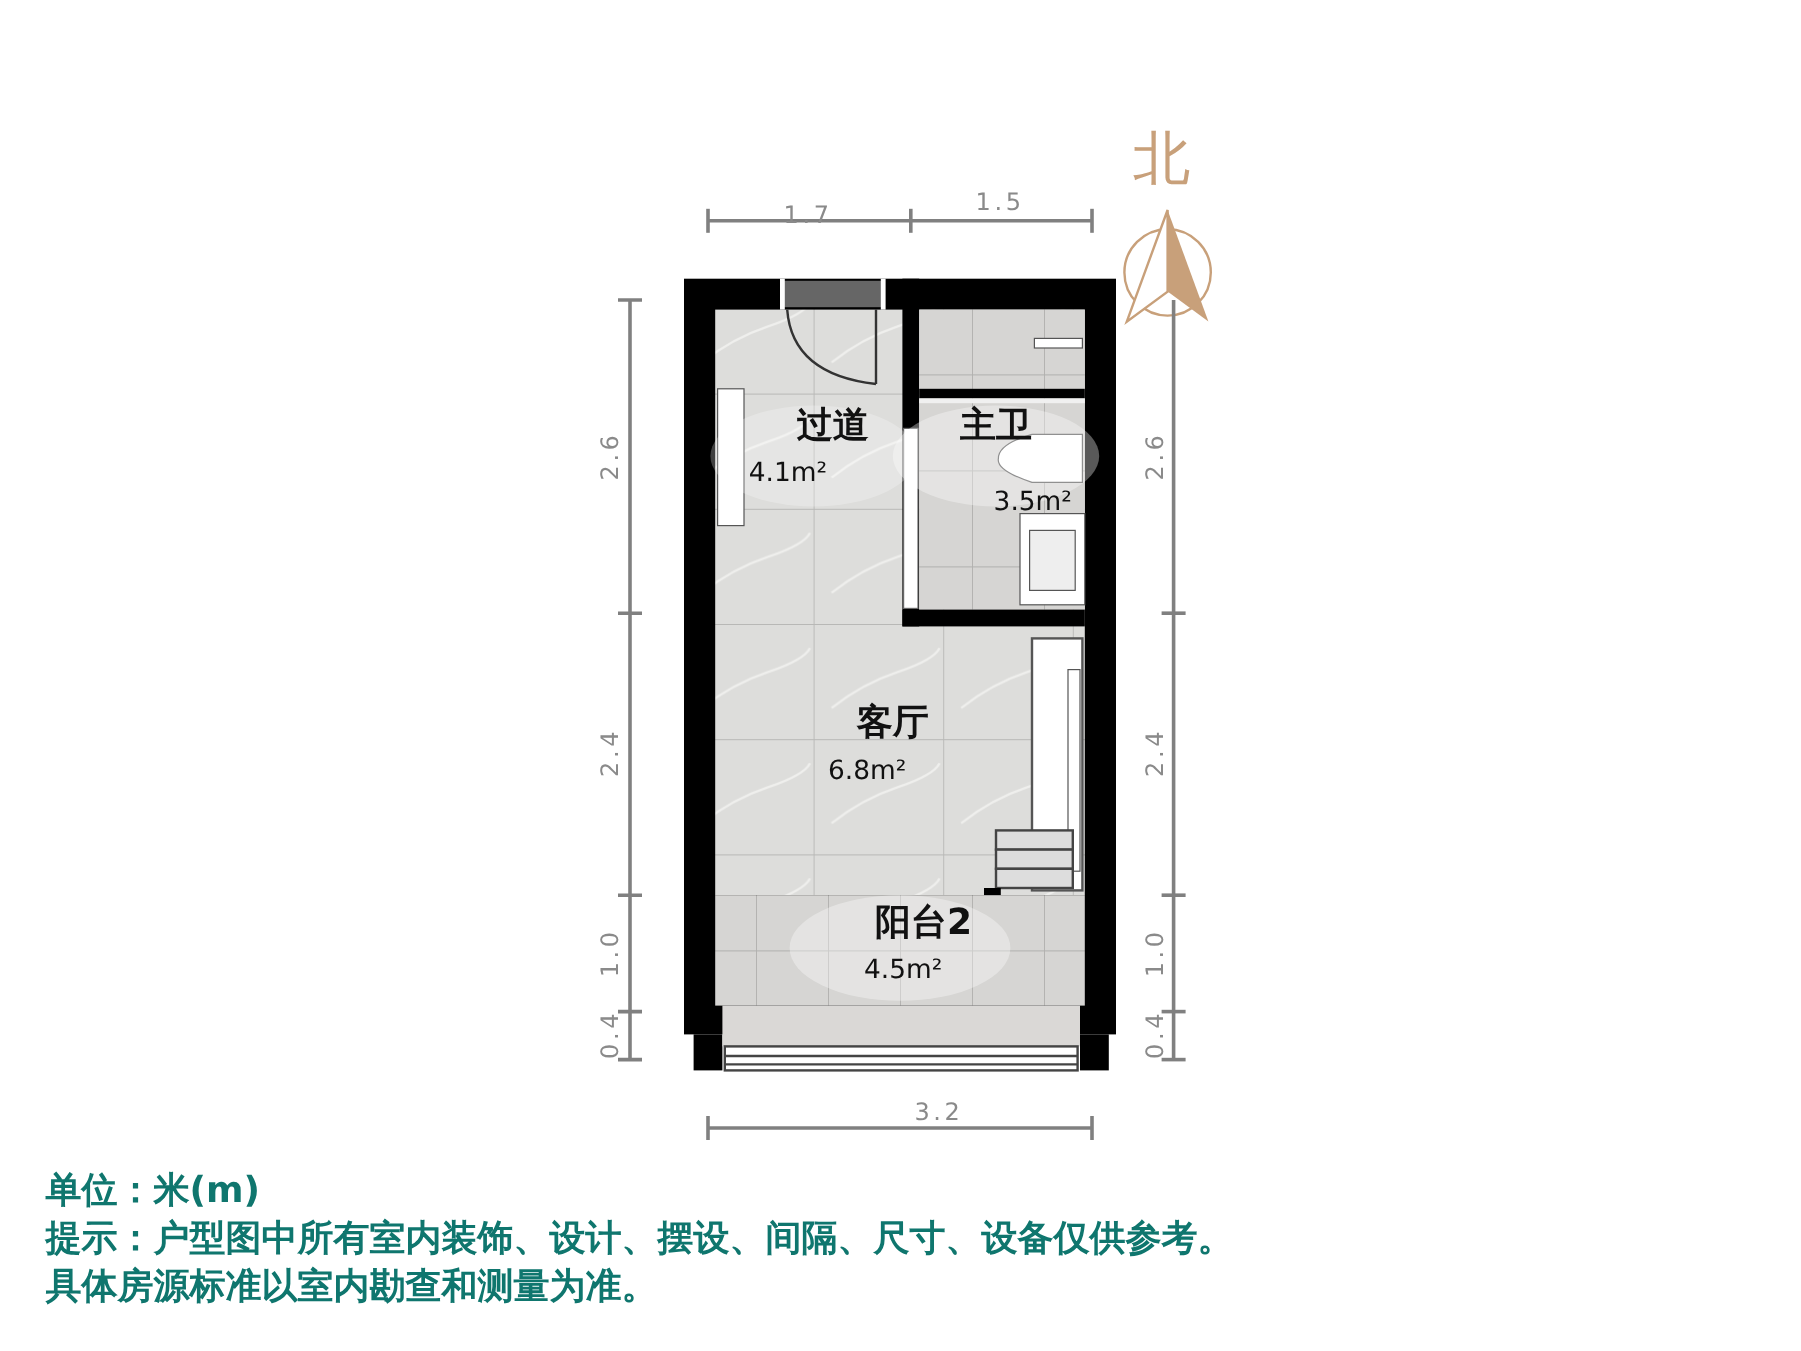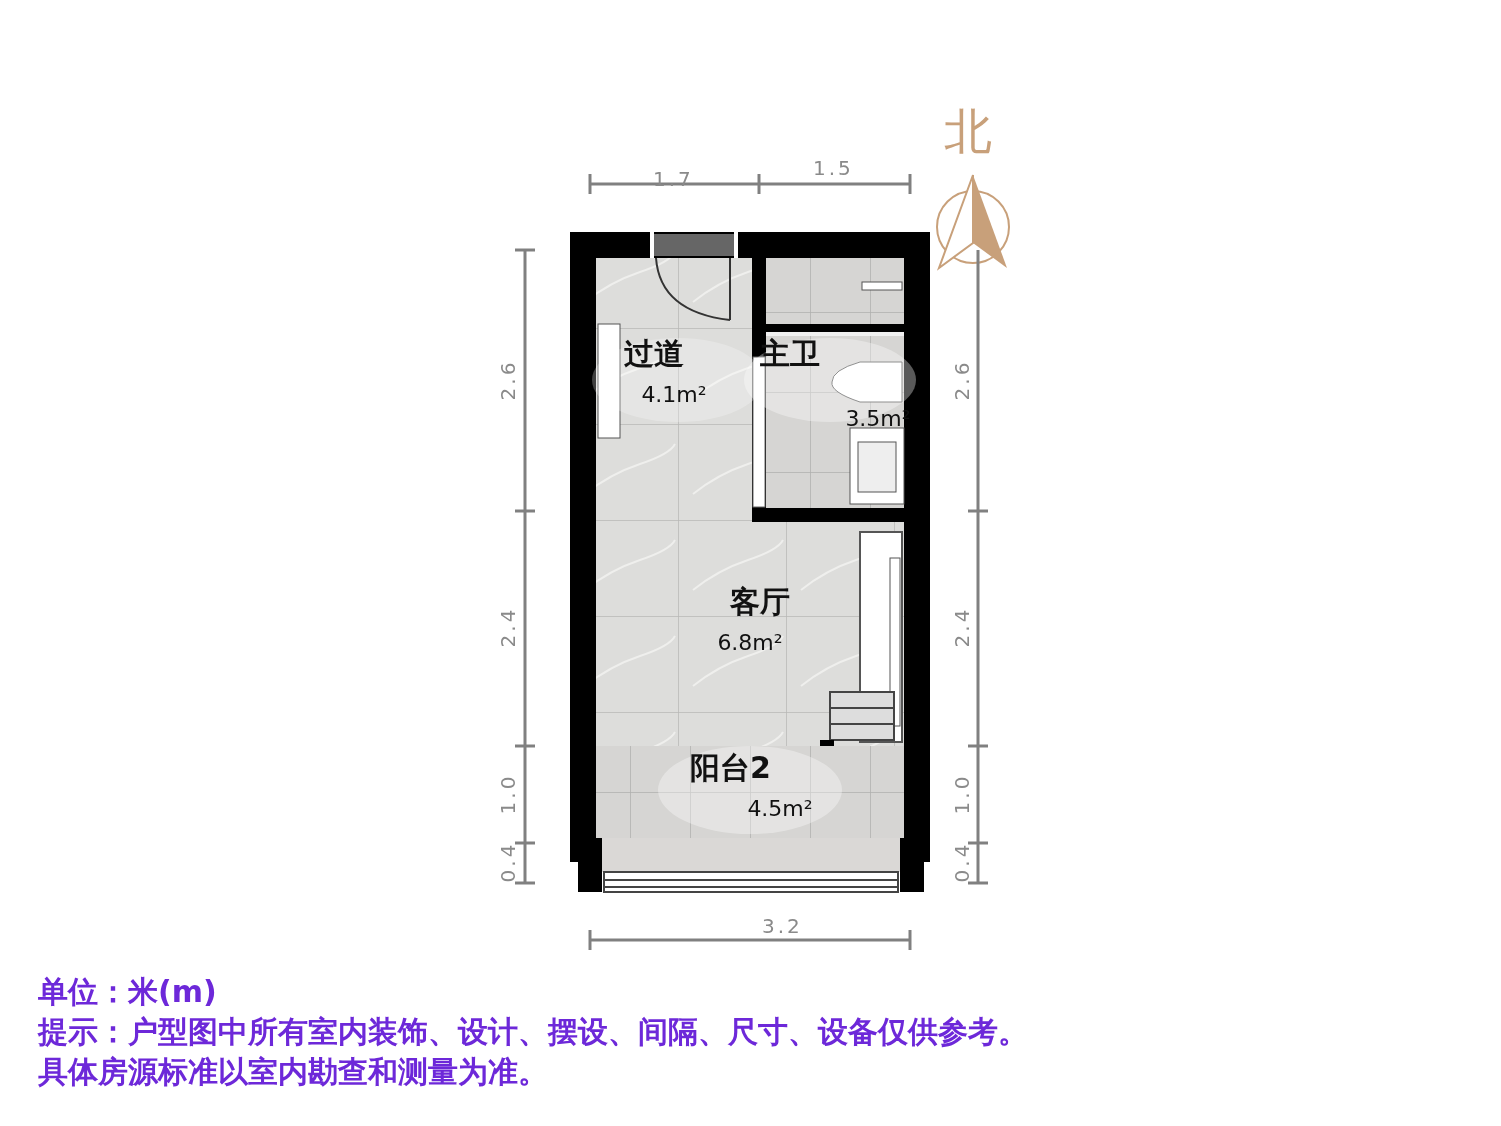--- a/index.html
+++ b/index.html
@@ -1,22 +1,22 @@
 <!DOCTYPE html>
 <html><head>
 <meta charset="utf-8">
 <style>
   html,body{margin:0;padding:0;background:#ffffff;}
   body{width:1501px;height:1126px;position:relative;overflow:hidden;font-family:"DejaVu Sans",sans-serif;}
   .abs{position:absolute;}
   .dimtxt{position:absolute;color:#8a8a8a;font-size:20px;letter-spacing:3px;font-family:"DejaVu Sans",sans-serif;}
   .vtxt{transform:rotate(-90deg);transform-origin:center center;}
-  .room-name{position:absolute;font-size:30px;font-weight:bold;color:#111;text-align:left;font-family:"DejaVu Sans",sans-serif;}
-  .room-area{position:absolute;font-size:22px;color:#111;text-align:center;font-family:"DejaVu Sans",sans-serif;}
-  .footer{position:absolute;left:38px;font-size:30px;font-weight:bold;color:#6d28d9;font-family:"DejaVu Sans",sans-serif;white-space:nowrap;}
+  .room-name{position:absolute;font-size:30px;font-weight:bold;color:#111;text-align:right;font-family:"DejaVu Sans",sans-serif;}
+  .room-area{position:absolute;font-size:22px;color:#111;text-align:left;font-family:"DejaVu Sans",sans-serif;}
+  .footer{position:absolute;left:38px;font-size:30px;font-weight:bold;color:#0f766e;font-family:"DejaVu Sans",sans-serif;white-space:nowrap;}
 </style>
 </head>
 <body>
 
 <div class="abs" style="left:944px;top:100px;font-size:48px;color:#c8a07a;">北</div>
 <svg class="abs" style="left:930px;top:170px;" width="90" height="110" viewBox="0 0 90 110">
   <circle cx="43" cy="57" r="36" fill="none" stroke="#c8a07a" stroke-width="2"></circle>
   <polygon points="43,5 9,98 43,73" fill="#ffffff" stroke="#c8a07a" stroke-width="2"></polygon>
   <polygon points="43,5 77,98 43,73" fill="#c8a07a"></polygon>
 </svg>
@@ -121,20 +121,20 @@
 
   <ellipse cx="108" cy="148" rx="86" ry="42" fill="#ffffff" opacity="0.25"></ellipse>
   <ellipse cx="260" cy="148" rx="86" ry="42" fill="#ffffff" opacity="0.35"></ellipse>
   <ellipse cx="180" cy="558" rx="92" ry="44" fill="#ffffff" opacity="0.35"></ellipse>
 </svg>
 
 <div class="room-name" style="left:624px;top:334px;width:100px;">过道</div>
 <div class="room-area" style="left:624px;top:382px;width:100px;">4.1m²</div>
 <div class="room-name" style="left:760px;top:334px;width:100px;">主卫</div>
 <div class="room-area" style="left:828px;top:382px;width:100px;margin-top:24px;">3.5m²</div>
-<div class="room-name" style="left:730px;top:582px;width:120px;">客厅</div>
+<div class="room-name" style="left:654px;top:582px;width:120px;">客厅</div>
 <div class="room-area" style="left:690px;top:630px;width:120px;">6.8m²</div>
 <div class="room-name" style="left:690px;top:748px;width:120px;">阳台2</div>
 <div class="room-area" style="left:720px;top:796px;width:120px;">4.5m²</div>
 
 <div class="footer" style="top:972px;">单位：米(m)</div>
 <div class="footer" style="top:1012px;">提示：户型图中所有室内装饰、设计、摆设、间隔、尺寸、设备仅供参考。</div>
 <div class="footer" style="top:1052px;">具体房源标准以室内勘查和测量为准。</div>
 
 </body></html>

